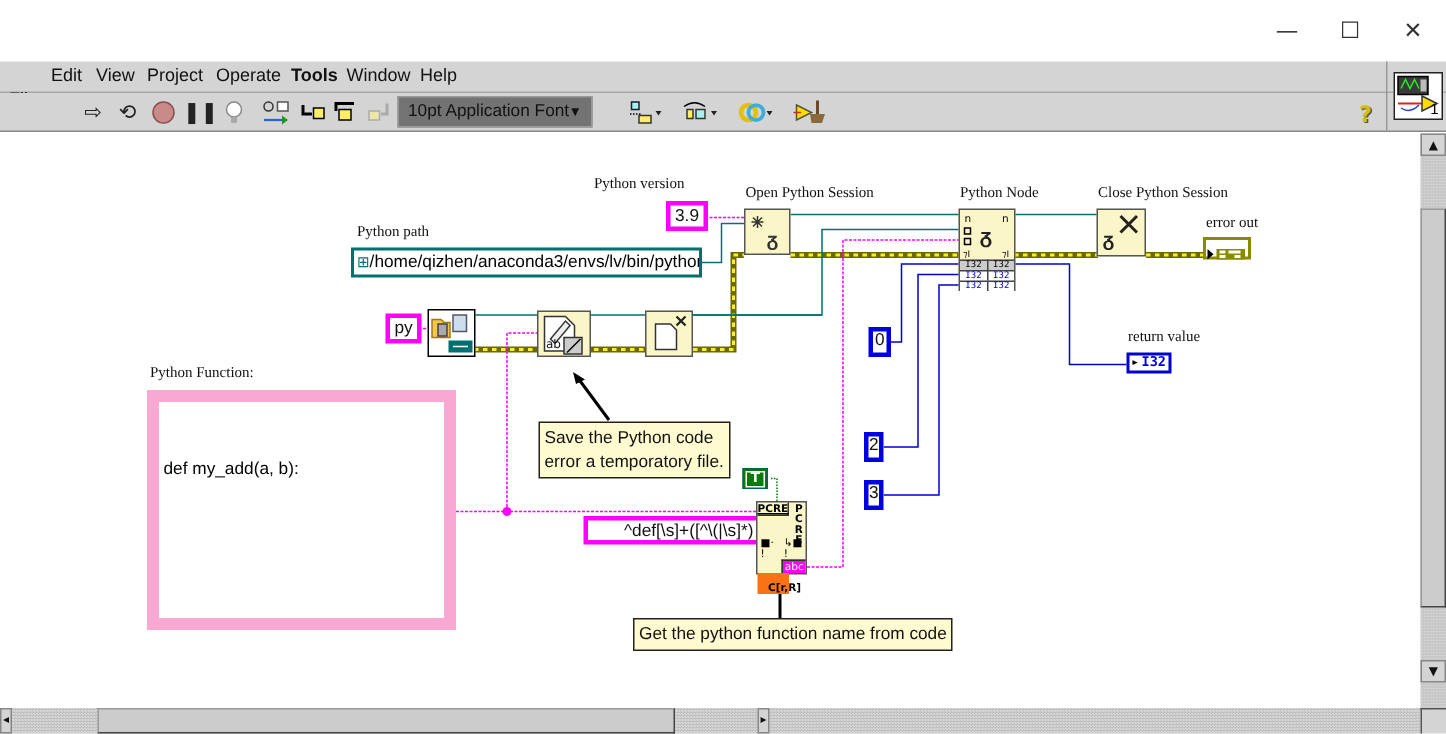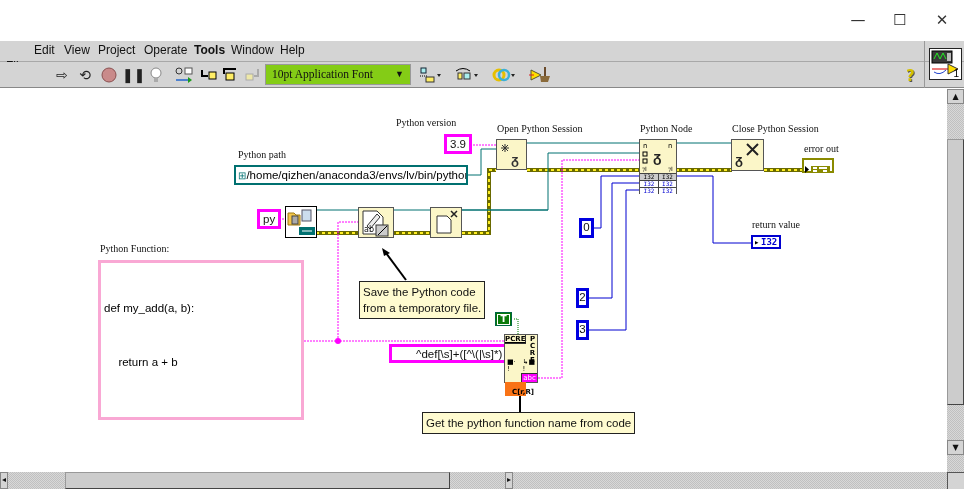--- a/index.html
+++ b/index.html
@@ -11,21 +11,21 @@
   #title { position: absolute; left: 0; width: 964px; top: 11px; text-align: center; font-size: 15px; color: #222; font-family: "Liberation Sans", sans-serif; }
   .winbtn { position: absolute; top: 8px; width: 30px; height: 24px; font-size: 15px; color: #333; text-align: center; line-height: 24px; font-family: "DejaVu Sans", sans-serif; }
 
   
   #menubar { position: absolute; left: 0; top: 41px; width: 964px; height: 21px; background: #d4d4d4; border-bottom: 1px solid #a8a8a8; }
   .menu-item { position: absolute; top: 2px; font-size: 12px; color: #111; font-family: "Liberation Sans", sans-serif; }
 
   
   #toolbar { position: absolute; left: 0; top: 62px; width: 964px; height: 26px; background: #d4d4d4; border-bottom: 1px solid #888; }
   .tb-icon { position: absolute; top: 4px; height: 18px; font-size: 14px; line-height: 18px; text-align: center; color: #222; }
-  #font-select { position: absolute; left: 265px; top: 2px; width: 146px; height: 21px; border: 1px solid #999; background: #84cc16; font-size: 11.5px; line-height: 19px; padding-left: 6px; font-family: Liberation Serif, serif; color: #111; }
+  #font-select { position: absolute; left: 265px; top: 2px; width: 130px; height: 21px; border: 1px solid #999; background: #737373; font-size: 11.5px; line-height: 19px; padding-left: 6px; font-family: Liberation Sans, sans-serif; color: #111; }
   #font-select .arrow { position: absolute; right: 6px; top: 0; font-size: 9px; }
   #context-help { position: absolute; left: 906px; top: 5px; font-size: 15px; font-weight: bold; color: #d4c000; text-shadow: 1px 1px 0 #555; }
   #vi-icon { position: absolute; left: 929px; top: 48px; width: 33px; height: 32px; border: 1px solid #222; background: #fff; }
   #toolbar-sep { position: absolute; left: 924px; top: 41px; width: 1px; height: 47px; background: #999; }
 
   
   #canvas { position: absolute; left: 0; top: 89px; width: 947px; height: 383px; background: #fff; overflow: hidden; }
   #wires { position: absolute; left: 0; top: -89px; width: 964px; height: 489px; }
 
   .lbl { position: absolute; font-size: 10px; color: #111; font-family: Liberation Serif, serif; white-space: nowrap; }
@@ -293,43 +293,42 @@
     </div>
 
     <div style="position:absolute;left:751px;top:146px;width:30px;height:14px;border:2px solid #0000d0;background:#fff;font-size:9px;font-weight:bold;line-height:10px;color:#0000d0;font-family:'DejaVu Sans Mono',monospace;padding-left:8px;">
       <span style="position:absolute;left:1px;top:0;color:#000;">▸</span><span>I32</span>
     </div>
 
     <div class="const-blue" style="left:579px;top:129px;width:15px;height:20px;">0</div>
     <div class="const-blue" style="left:576px;top:199px;width:13px;height:20px;">2</div>
     <div class="const-blue" style="left:576px;top:231px;width:13px;height:20px;">3</div>
 
-    <div style="position:absolute;left:98px;top:171px;width:206px;height:160px;border:3px solid #f9a8d4;background:#fff;font-size:11.5px;line-height:18px;font-family:'Liberation Sans',sans-serif;padding-left:3px;white-space:pre;">
+    <div style="position:absolute;left:98px;top:171px;width:206px;height:160px;border:8px solid #f9a8d4;background:#fff;font-size:11.5px;line-height:18px;font-family:'Liberation Sans',sans-serif;padding-left:3px;white-space:pre;">
       <div>def my_add(a, b):</div>
-      <div style="padding-left:8px;">  return a + b</div>
     </div>
 
     <div class="const-pink" style="left:389px;top:255px;height:19px;padding-left:24px;">^def[\s]+([^\(|\s]*)</div>
 
     <div style="position:absolute;left:495px;top:223px;width:17px;height:14px;background:#0a7a0a;border:1px solid #064;color:#fff;font-size:9px;font-weight:bold;text-align:center;line-height:12px;font-family:'DejaVu Sans',sans-serif;">
       <span style="display:inline-block;border:1px solid #fff;padding:0 2px;line-height:9px;">T</span>
     </div>
 
     <div class="node" style="left:504px;top:245px;width:34px;height:49px;">
       <div style="position:absolute;left:0;top:0;width:21px;height:9px;border-right:1px solid #333;border-bottom:1px solid #333;font-size:7px;font-weight:bold;line-height:8px;font-family:'DejaVu Sans',sans-serif;text-decoration:underline;">PCRE</div>
       <div style="position:absolute;left:0;top:10px;width:21px;height:9px;border:7px solid #f97316;font-size:7px;font-weight:bold;line-height:7px;font-family:'DejaVu Sans',sans-serif;margin-top:37px;">C[r,R]</div>
       <div style="position:absolute;left:23px;top:1px;width:9px;font-size:7px;font-weight:bold;line-height:7px;text-align:center;font-family:'DejaVu Sans',sans-serif;word-wrap:break-word;">P CR E</div>
       <div style="position:absolute;left:2px;top:24px;font-size:7px;line-height:7px;">■·<br>!</div>
       <div style="position:absolute;right:2px;top:24px;font-size:7px;line-height:7px;">↳■<br>!</div>
       <div style="position:absolute;right:0;bottom:0;width:16px;height:9px;border-left:1px solid #333;border-top:1px solid #333;background:#ff00ff;color:#fff;font-size:7px;line-height:8px;text-align:center;font-family:'DejaVu Sans',sans-serif;">abc</div>
     </div>
 
     <div class="comment" style="left:359px;top:192px;">
       <div>Save the Python code</div>
-      <div>from a temporatory file.</div>
+      <div>error a temporatory file.</div>
     </div>
     <div class="comment" style="left:422px;top:323px;">Get the python function name from code</div>
   </div>
 
   <div id="vscroll">
     <div class="sb-btn" style="left:0;top:0;width:17px;height:15px;">▲</div>
     <div class="sb-thumb" style="left:0;top:50px;width:17px;height:266px;"></div>
     <div class="sb-btn" style="left:0;top:351px;width:17px;height:15px;">▼</div>
   </div>
 

